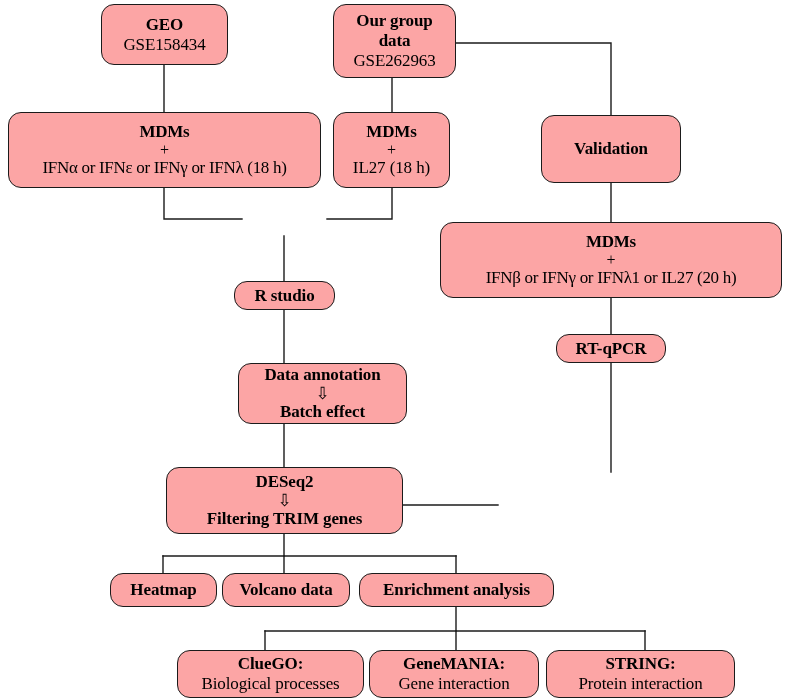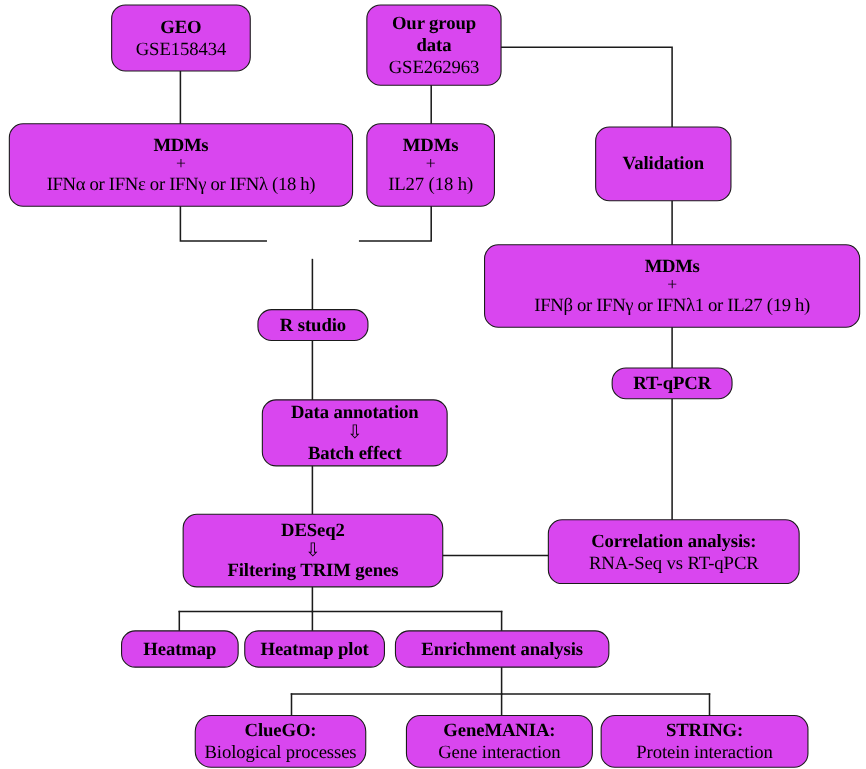--- a/index.html
+++ b/index.html
@@ -21,21 +21,21 @@
     top: 0;
     width: 787px;
     height: 699px;
     pointer-events: none;
   }
   .node {
     position: absolute;
     box-sizing: border-box;
     border: 1.4px solid #1b1b1b;
     border-radius: 13px;
-    background: #d946ef;
+    background: #fca5a5;
     display: flex;
     flex-direction: column;
     align-items: center;
     justify-content: center;
     text-align: center;
     color: #000000;
     line-height: 1.16;
     padding: 2px 7px;
     z-index: 2;
   }
@@ -128,29 +128,29 @@
     <span class="ln plus">+</span>
     <span class="ln r">IFNα or IFNε or IFNγ or IFNλ (18 h)</span>
   </div>
 
   <div class="node" style="left:333px; top:112px; width:117px; height:76px;">
     <span class="ln b">MDMs</span>
     <span class="ln plus">+</span>
     <span class="ln r">IL27 (18 h)</span>
   </div>
 
-  <div class="node" style="left:541px; top:115px; width:124px; height:68px;">
+  <div class="node" style="left:541px; top:115px; width:140px; height:68px;">
     <span class="ln b">Validation</span>
   </div>
 
 
   <div class="node wide" style="left:440px; top:222px; width:342px; height:76px;">
     <span class="ln b">MDMs</span>
     <span class="ln plus">+</span>
-    <span class="ln r">IFNβ or IFNγ or IFNλ1 or IL27 (19 h)</span>
+    <span class="ln r">IFNβ or IFNγ or IFNλ1 or IL27 (20 h)</span>
   </div>
 
   <div class="node" style="left:234px; top:281px; width:101px; height:29px;">
     <span class="ln b">R studio</span>
   </div>
 
   <div class="node" style="left:556px; top:334px; width:110px; height:29px;">
     <span class="ln b">RT-qPCR</span>
   </div>
 
@@ -159,38 +159,34 @@
     <span class="arrowglyph">⇩</span>
     <span class="ln b">Batch effect</span>
   </div>
 
   <div class="node" style="left:166px; top:467px; width:237px; height:67px;">
     <span class="ln b">DESeq2</span>
     <span class="arrowglyph">⇩</span>
     <span class="ln b">Filtering TRIM genes</span>
   </div>
 
-  <div class="node" style="left:498px; top:472px; width:229px; height:59px;">
-    <span class="ln b">Correlation analysis:</span>
-    <span class="ln r">RNA-Seq vs RT-qPCR</span>
-  </div>
 
   <div class="node" style="left:110px; top:573px; width:107px; height:34px;">
     <span class="ln b">Heatmap</span>
   </div>
 
   <div class="node" style="left:222px; top:573px; width:128px; height:34px;">
-    <span class="ln b">Heatmap plot</span>
+    <span class="ln b">Volcano data</span>
   </div>
 
   <div class="node" style="left:359px; top:573px; width:195px; height:34px;">
     <span class="ln b">Enrichment analysis</span>
   </div>
 
-  <div class="node" style="left:177px; top:650px; width:156px; height:48px;border-radius:15px;">
+  <div class="node" style="left:177px; top:650px; width:187px; height:48px;">
     <span class="ln b">ClueGO:</span>
     <span class="ln r">Biological processes</span>
   </div>
 
   <div class="node" style="left:369px; top:650px; width:170px; height:48px;">
     <span class="ln b">GeneMANIA:</span>
     <span class="ln r">Gene interaction</span>
   </div>
 
   <div class="node" style="left:546px; top:650px; width:189px; height:48px;">

